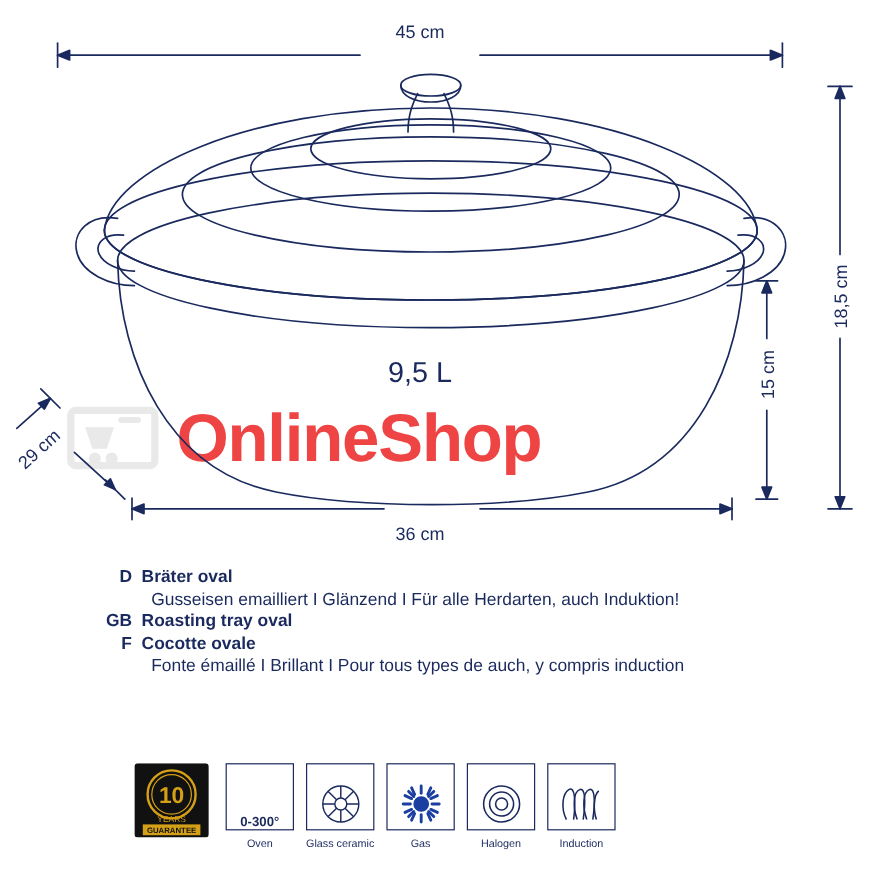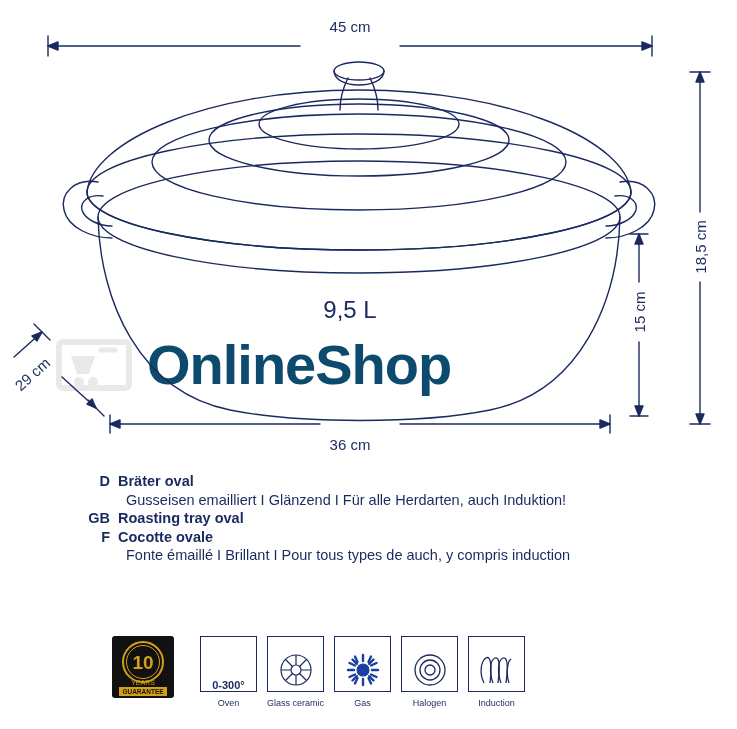--- a/index.html
+++ b/index.html
@@ -36,21 +36,21 @@
     pointer-events: none;
   }
   .wm-logo {
     width: 78px;
     height: 78px;
     position: relative;
   }
   .wm-text {
     font-size: 56px;
     font-weight: bold;
-    color: #0c4a6e;
+    color: #ef4444;
     letter-spacing: -1px;
     line-height: 1;
     white-space: nowrap;
   }
 
   
   .drawing {
     position: absolute;
     left: 0; top: 12px;
     width: 737px;
@@ -120,21 +120,21 @@
     font-size: 9px;
     color: #1b2a5e;
     margin-top: 6px;
     text-align: center;
     white-space: nowrap;
   }
   .guarantee {
     width: 62px;
     height: 62px;
     position: relative;
-    margin-right: 16px;
+    margin-right: 4px;
   }
 </style>
 </head>
 <body>
 
 <div id="page">
 
   <div class="watermark">
     <div class="wm-logo">
       <svg width="78" height="78" viewBox="0 0 78 78">

